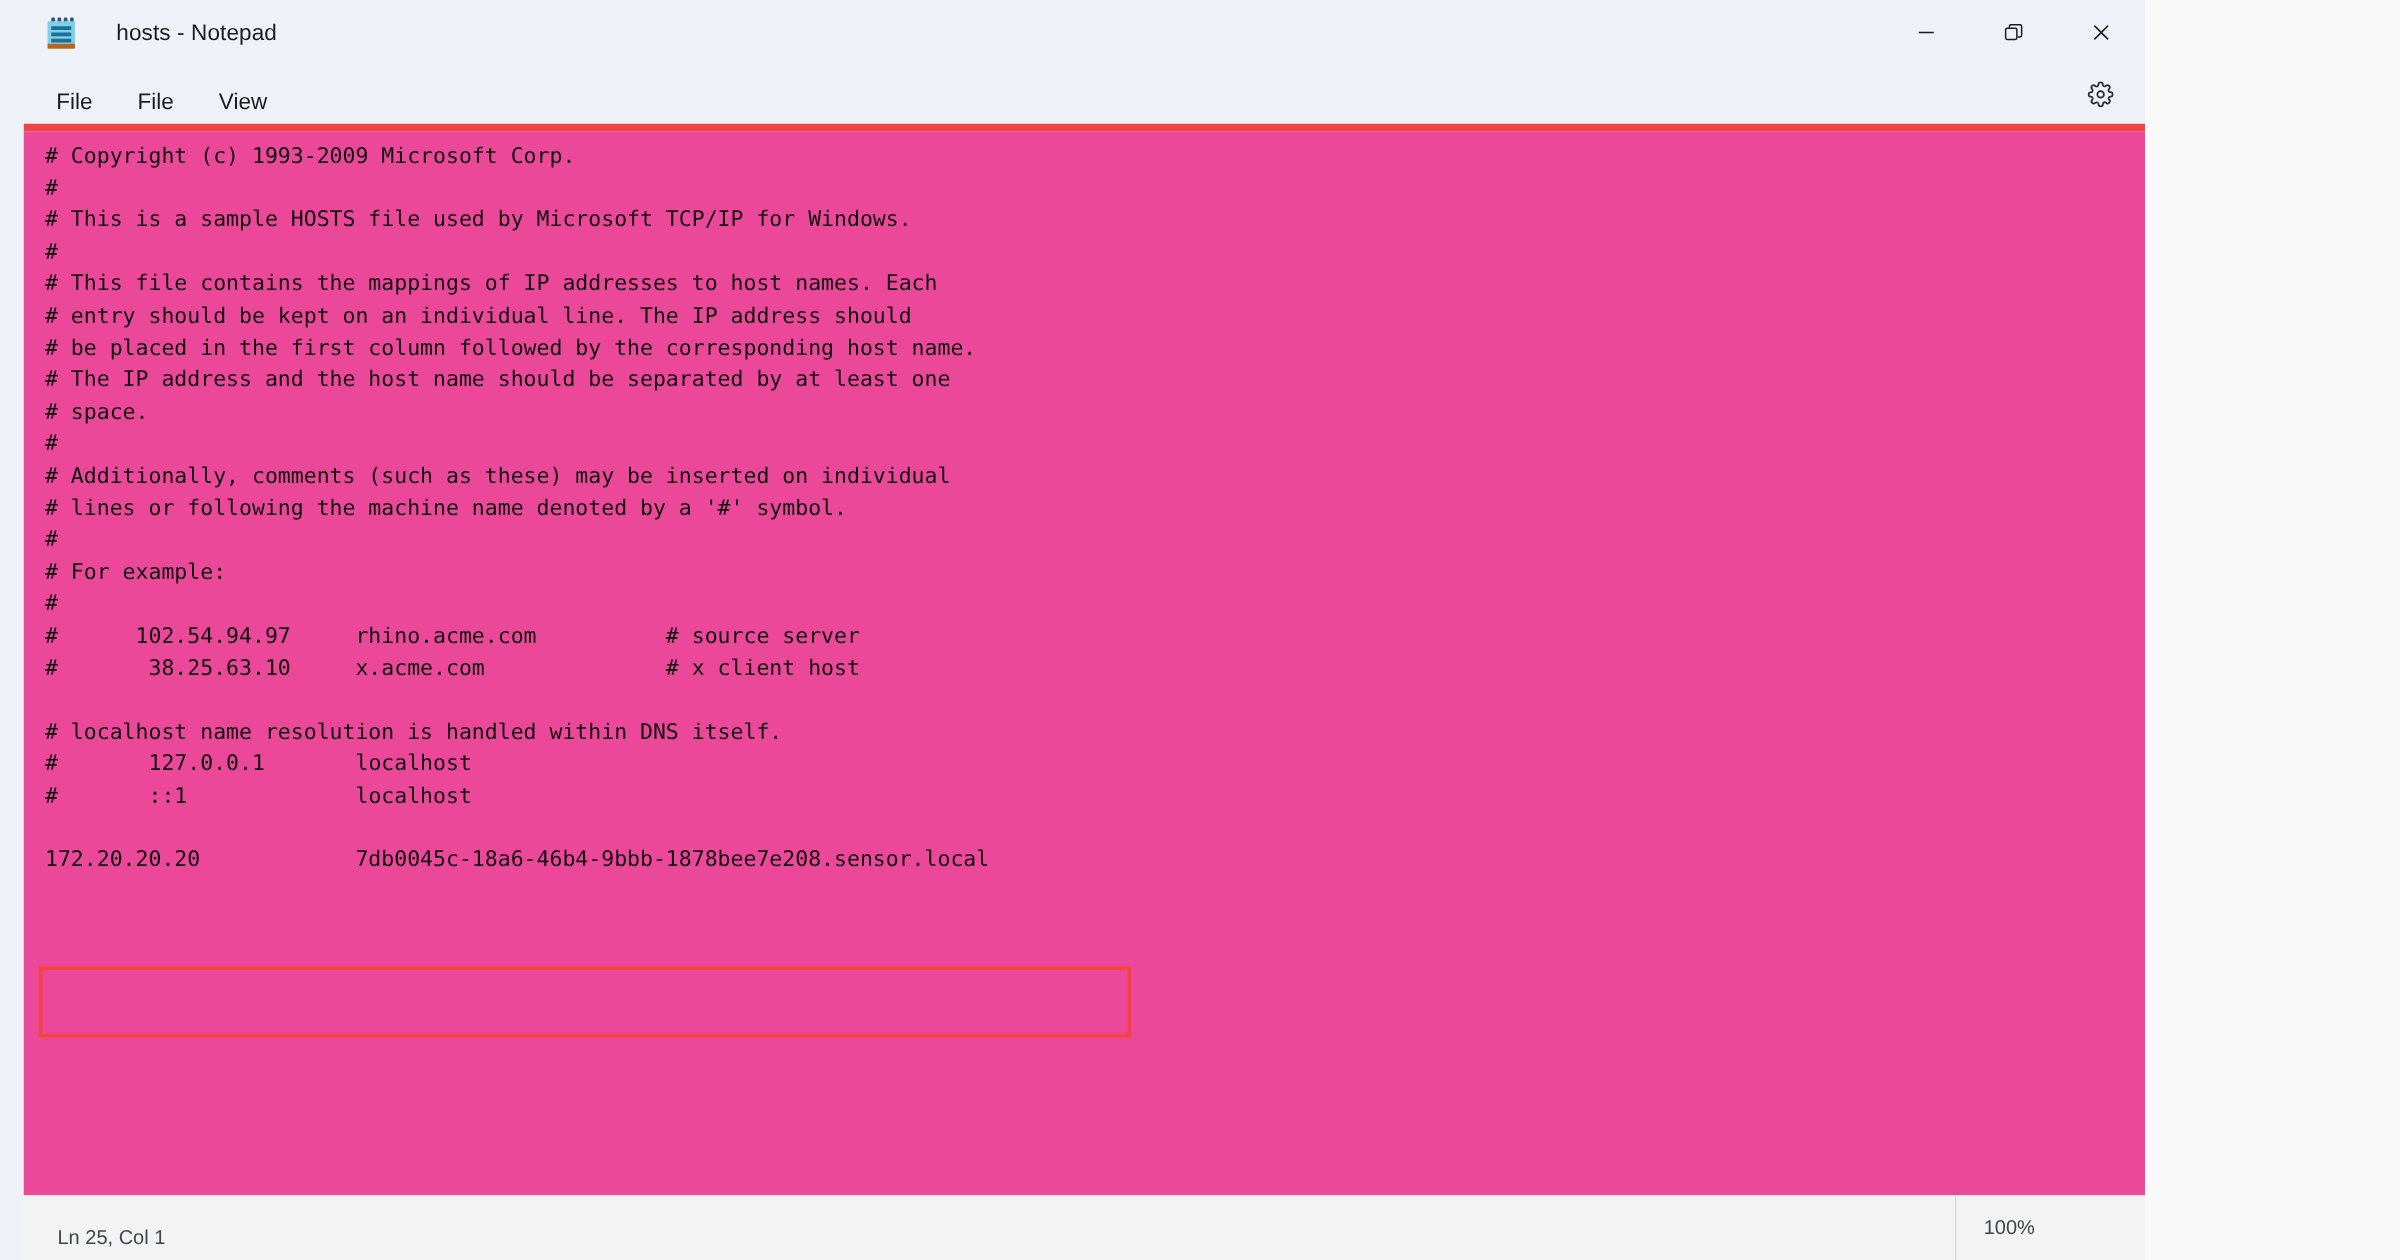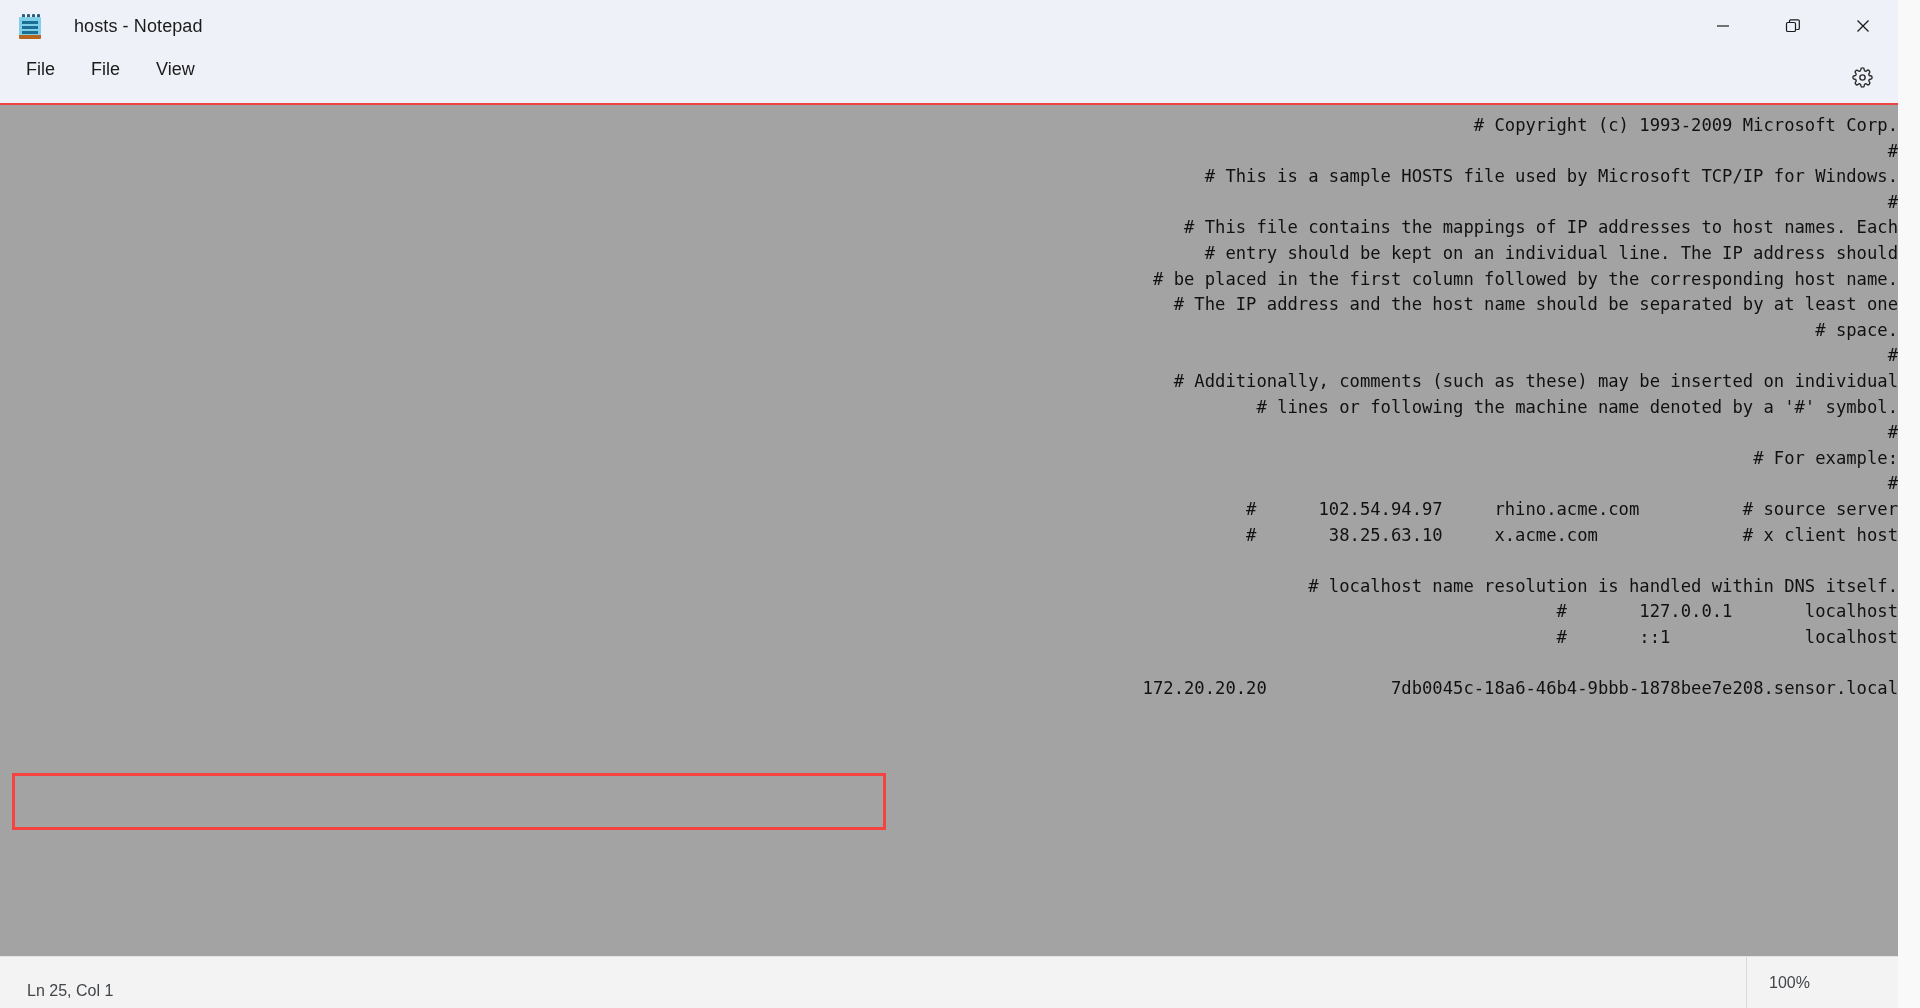--- a/index.html
+++ b/index.html
@@ -10,25 +10,26 @@
     overflow: hidden;
   }
 
   body {
     font-family: "Liberation Sans", sans-serif;
     background: #f9f9f9;
   }
 
   #app {
     position: relative;
-    width: 1898px;
+    width: 1716px;
     height: 1008px;
     display: flex;
     flex-direction: column;
     background: #eef2f8;
+    padding-left: 19px;
   }
 
   
   .titlebar {
     height: 52px;
     flex: 0 0 52px;
     display: flex;
     align-items: center;
     background: #eef2f8;
     position: relative;
@@ -100,24 +101,24 @@
     align-items: center;
     justify-content: center;
   }
   .wc svg { stroke: #1b1b1b; stroke-width: 1.2; fill: none; }
 
   
   .menubar {
     height: 53px;
     flex: 0 0 53px;
     display: flex;
-    align-items: flex-start;
+    align-items: flex-end;
     background: #eef2f8;
     position: relative;
-    border-bottom: 2px solid #ef4444;
+    border-bottom: 6px solid #ef4444;
   }
   .menu-item {
     font-size: 18px;
     color: #1b1b1b;
     padding: 7px 14px;
     border-radius: 5px;
     margin-left: 8px;
     white-space: nowrap;
   }
   .menu-item:first-of-type { margin-left: 12px; }
@@ -131,24 +132,23 @@
     height: 40px;
     display: flex;
     align-items: center;
     justify-content: center;
     border-radius: 5px;
   }
 
   
   .editor {
     flex: 1 1 auto;
-    background: #a3a3a3;
+    background: #ec4899;
     position: relative;
     overflow: hidden;
-    text-align: right;
   }
 
   .editor-text {
     position: absolute;
     left: 17px;
     top: 8px;
     right: 0;
     font-family: "DejaVu Sans Mono", "Liberation Mono", monospace;
     font-size: 17.2px;
     line-height: 25.6px;

